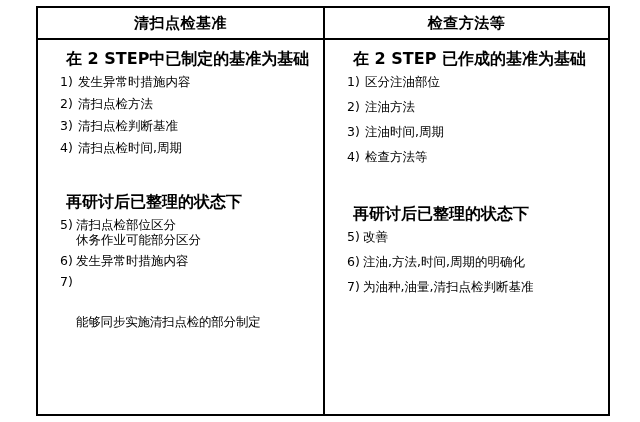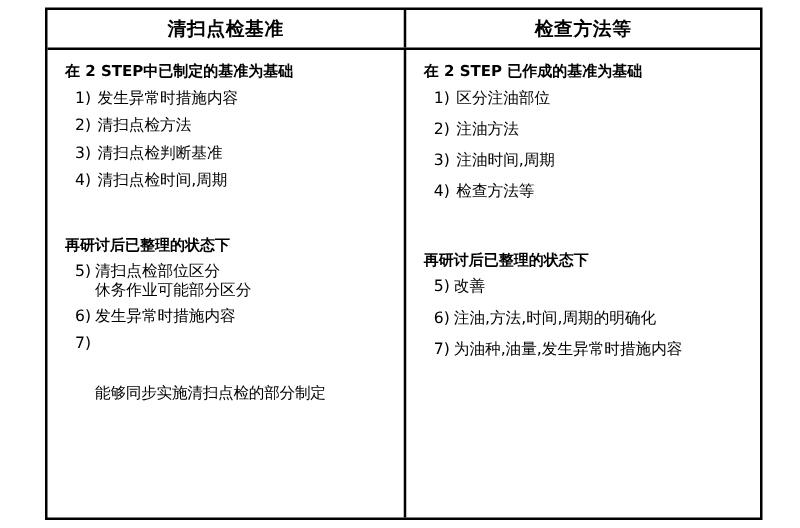--- a/index.html
+++ b/index.html
@@ -70,23 +70,23 @@
     font-size: 15px;
     font-weight: bold;
     letter-spacing: 0.5px;
   }
 
   .cell-body {
     padding: 9px 6px 0 14px;
   }
 
   .section-title {
-    font-size: 12px;
+    font-size: 16px;
     font-weight: bold;
-    margin: 0 0 4px 0;
+    margin: 0 0 4px 14px;
     white-space: nowrap;
   }
   .section-title.second {
     margin-top: 0;
   }
 
   .list {
     list-style: none;
     margin: 0;
     padding: 0;
@@ -228,21 +228,21 @@
             <li class="item">
               <span class="num">5)</span>
               <span class="txt">改善</span>
             </li>
             <li class="item">
               <span class="num">6)</span>
               <span class="txt">注油,方法,时间,周期的明确化</span>
             </li>
             <li class="item">
               <span class="num">7)</span>
-              <span class="txt">为油种,油量,发生异常时措施内容</span>
+              <span class="txt">为油种,油量,清扫点检判断基准</span>
             </li>
           </ul>
 
         </div>
       </div>
 
     </div>
   </div>
 </div>
 

